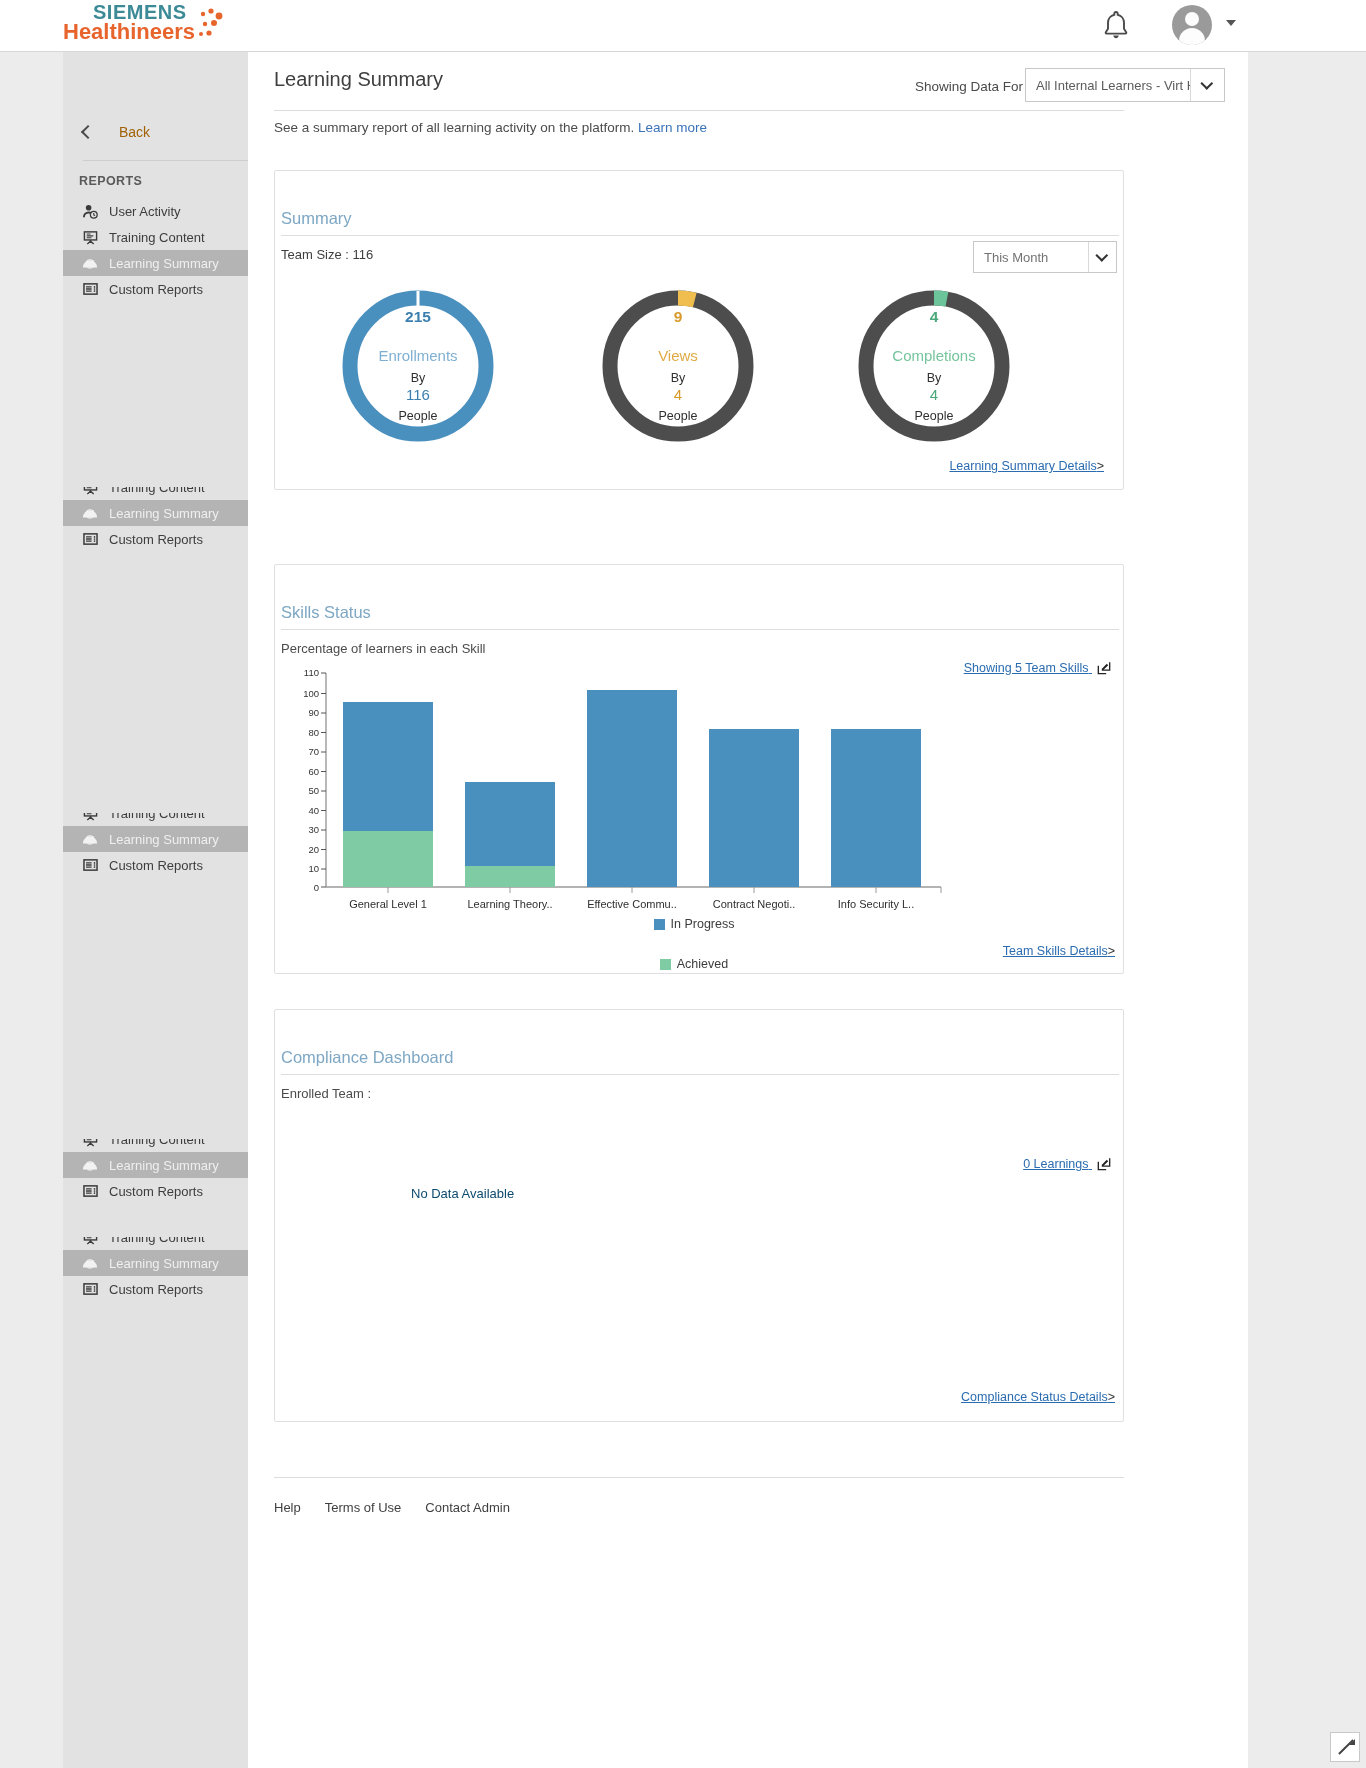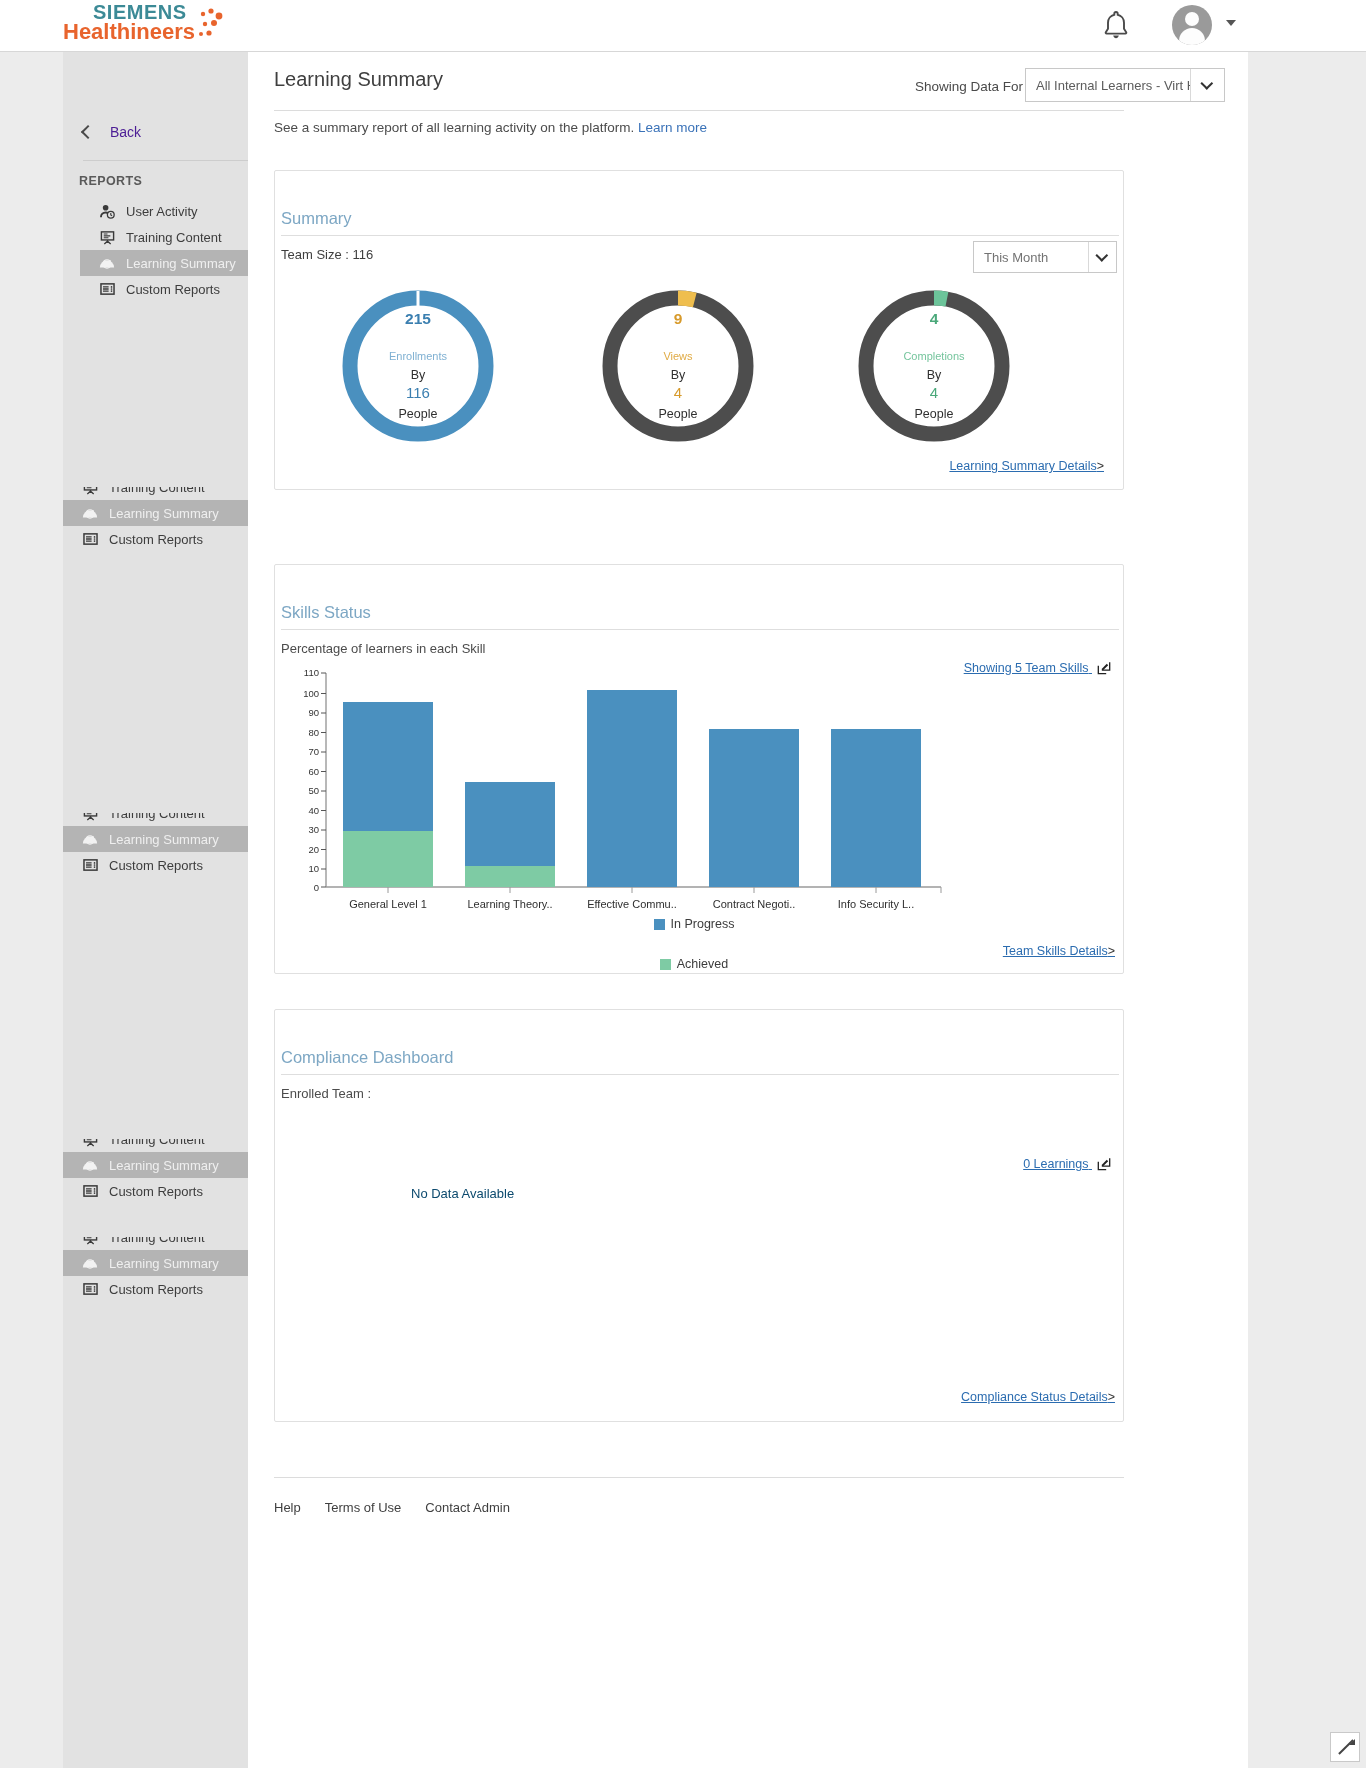--- a/index.html
+++ b/index.html
@@ -75,30 +75,30 @@
   }
   .back-row {
     position: absolute; left: 0; top: 63px; width: 185px; height: 34px;
     display: flex; align-items: center; cursor: pointer;
   }
   .back-chev {
     margin-left: 20px; width: 10px; height: 10px;
     border-left: 2px solid #4a4a4a; border-bottom: 2px solid #4a4a4a;
     transform: rotate(45deg);
   }
-  .back-label { margin-left: 17px; font-size: 14px; color: #4c1d95; }
+  .back-label { margin-left: 26px; font-size: 14px; color: #a16207; }
   .side-divider {
     position: absolute; left: 20px; top: 108px; width: 165px; height: 1px;
     background: #cdcdcd;
   }
   .section-title {
     position: absolute; left: 16px; top: 122px;
     font-size: 12.5px; font-weight: bold; color: #5a5a5a; letter-spacing: 0.4px;
   }
-  .nav { position: absolute; left: 17px; top: 146px; width: 185px; }
+  .nav { position: absolute; left: 0; top: 146px; width: 185px; }
   .nav-item {
     position: relative; height: 26px; display: flex; align-items: center;
     cursor: pointer;
   }
   .nav-item.active { background: #b4b4b4; }
   .nav-item .ic {
     width: 22px; margin-left: 16px; display: flex; justify-content: center;
     align-items: center; flex: none;
   }
   .nav-item .lbl { margin-left: 8px; font-size: 13px; color: #3d3d3d; }
@@ -182,21 +182,21 @@
   
   .donut-row { position: absolute; left: 0; top: 100px; width: 850px; height: 200px; }
   .donut { position: absolute; width: 158px; height: 158px; }
   .donut svg { position: absolute; left: 0; top: 0; }
   .donut .txt {
     position: absolute; left: 0; top: 0; width: 158px; height: 158px;
     display: flex; flex-direction: column; align-items: center;
     justify-content: center; text-align: center; line-height: 1.22;
   }
   .donut .big { font-size: 15.5px; font-weight: bold; }
-  .donut .cap { font-size: 11px; margin-top: 21px; }
+  .donut .cap { font-size: 15px; margin-top: 21px; }
   .donut .by  { font-size: 12.5px; color: #2f2f2f; margin-top: 5px; }
   .donut .num2 { font-size: 15px; }
   .donut .ppl { font-size: 12.5px; color: #2f2f2f; margin-top: 5px; }
 
   .period-select {
     position: absolute; right: 6px; top: 70px;
     width: 144px; height: 32px; border: 1px solid #c8c8c8;
     background: #fff; display: flex; cursor: pointer;
   }
   .period-select .val {

